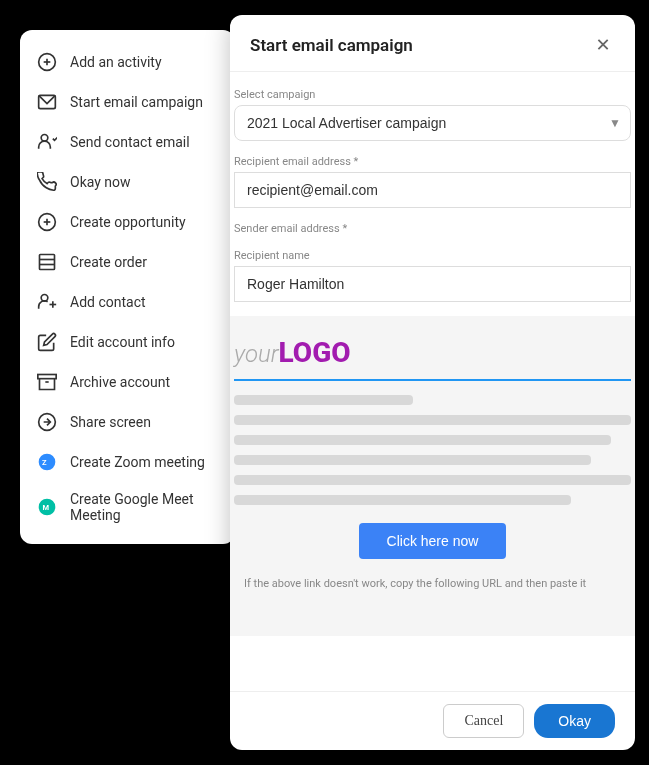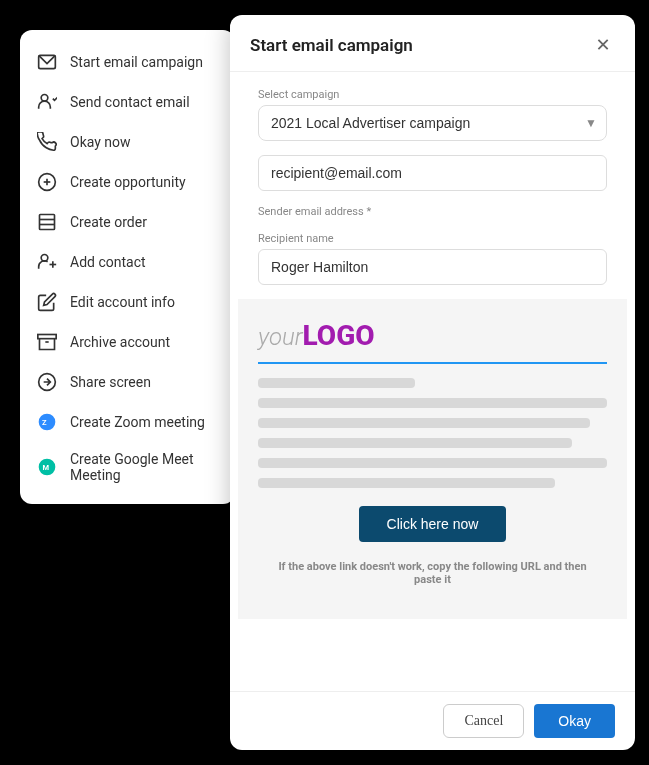--- a/index.html
+++ b/index.html
@@ -76,40 +76,40 @@
     .close-btn {
       width: 24px; height: 24px;
       border: none; background: none;
       cursor: pointer;
       font-size: 18px;
       color: #666;
       display: flex; align-items: center; justify-content: center;
     }
 
     .modal-body {
-      padding: 16px 28px;
+      padding: 16px 4px;
       flex: 1;
       overflow-y: auto;
     }
 
     .form-group {
       margin-bottom: 14px;
     }
 
     .form-label {
       font-size: 11px;
       color: #888;
       margin-bottom: 4px;
       display: block;
     }
 
     .form-control {
       width: 100%;
       border: 1px solid #ddd;
-      border-radius: 6px;
+      border-radius: 0;
       padding: 9px 12px;
       font-size: 14px;
       color: #333;
       outline: none;
     }
 
     .select-wrapper {
       position: relative;
     }
 
@@ -178,37 +178,35 @@
 
     .line-short { width: 45%; }
     .line-full { width: 100%; }
     .line-95 { width: 95%; }
     .line-90 { width: 90%; }
     .line-85 { width: 85%; }
 
     .cta-button {
       display: block;
       margin: 18px auto;
-      background: #0c4a6e;
+      background: #3b82f6;
       color: #fff;
       border: none;
       border-radius: 4px;
       padding: 10px 28px;
       font-size: 14px;
       font-weight: 500;
       cursor: pointer;
       text-align: center;
     }
 
     .link-text {
       font-size: 11px;
       color: #888;
-      text-align: center;
       padding: 0 10px;
-      font-weight: bold;
     }
 
     .modal-footer {
       padding: 12px 20px;
       display: flex;
       justify-content: flex-end;
       gap: 10px;
       border-top: 1px solid #eee;
     }
 
@@ -219,36 +217,46 @@
       background: #fff;
       font-size: 14px;
       color: #444;
       cursor: pointer;
       font-family: Liberation Serif, serif;
     }
 
     .btn-okay {
       padding: 8px 24px;
       border: none;
-      border-radius: 4px;
+      border-radius: 14px;
       background: #1976D2;
       font-size: 14px;
       color: #fff;
       cursor: pointer;
       font-weight: 500;
     }
 
     
     .svg-icon { width: 20px; height: 20px; }
   </style>
 </head>
 <body>
 
 <div class="left-panel">
 
+  <div class="menu-item">
+    <span class="menu-icon">
+      <svg class="svg-icon" viewBox="0 0 24 24" fill="none" stroke="#333" stroke-width="2">
+        <circle cx="12" cy="12" r="10"></circle>
+        <line x1="12" y1="8" x2="12" y2="16"></line>
+        <line x1="8" y1="12" x2="16" y2="12"></line>
+      </svg>
+    </span>
+    <span>Add an activity</span>
+  </div>
 
   <div class="menu-item">
     <span class="menu-icon">
       <svg class="svg-icon" viewBox="0 0 24 24" fill="none" stroke="#333" stroke-width="2">
         <rect x="2" y="4" width="20" height="16" rx="2"></rect>
         <polyline points="2,4 12,14 22,4"></polyline>
       </svg>
     </span>
     <span>Start email campaign</span>
   </div>
@@ -373,20 +381,21 @@
       <label class="form-label">Select campaign</label>
       <div class="select-wrapper">
         <select class="form-control">
           <option>2021 Local Advertiser campaign</option>
         </select>
         <span class="select-arrow">▼</span>
       </div>
     </div>
 
     <div class="form-group">
+      <label class="form-label">Recipient email address *</label>
       <input class="form-control" type="email" value="recipient@email.com" style="">
     </div>
 
     <div class="form-group">
       <label class="form-label">Sender email address *</label>
     </div>
 
     <div class="form-group">
       <label class="form-label">Recipient name</label>
       <input class="form-control" type="text" value="Roger Hamilton" style="">

